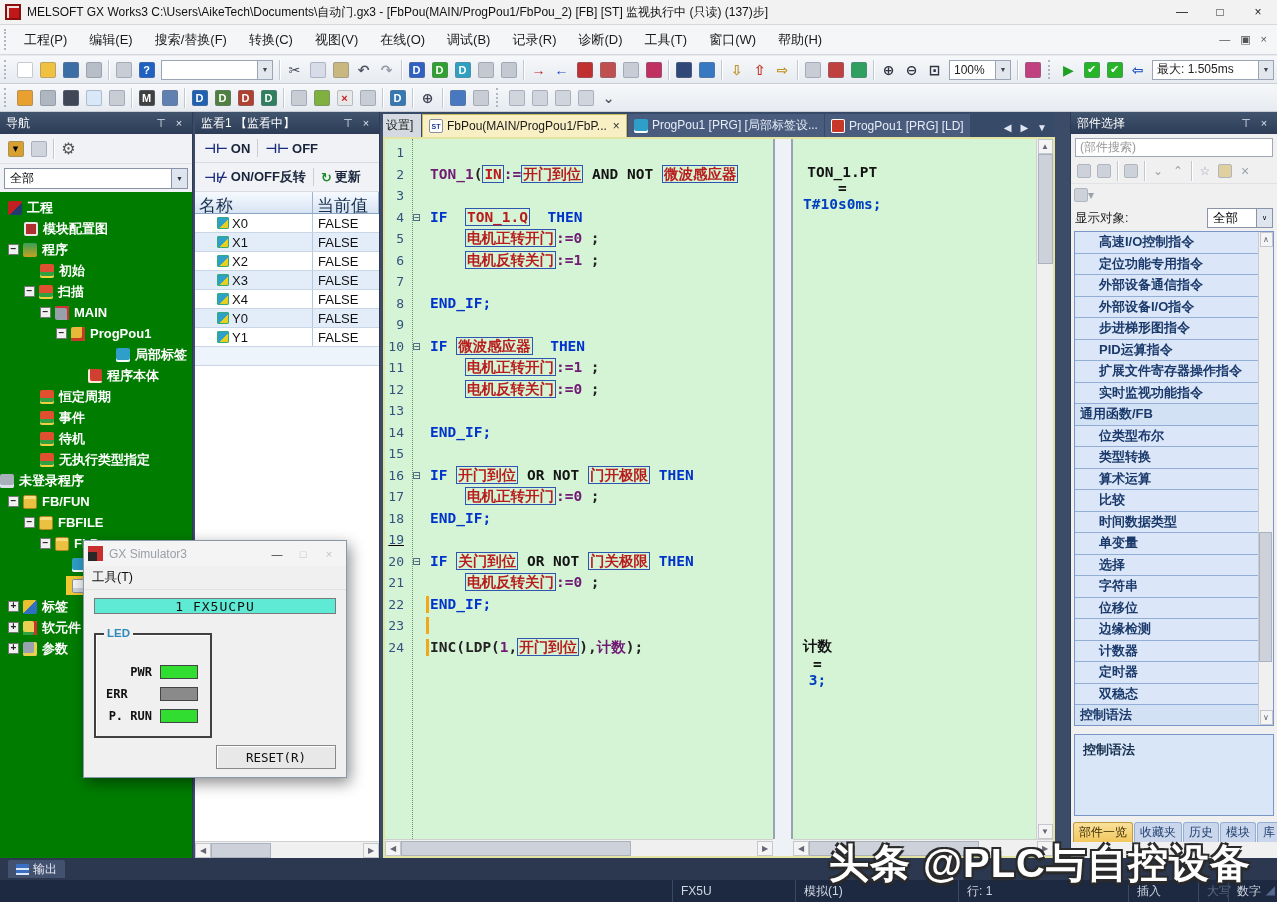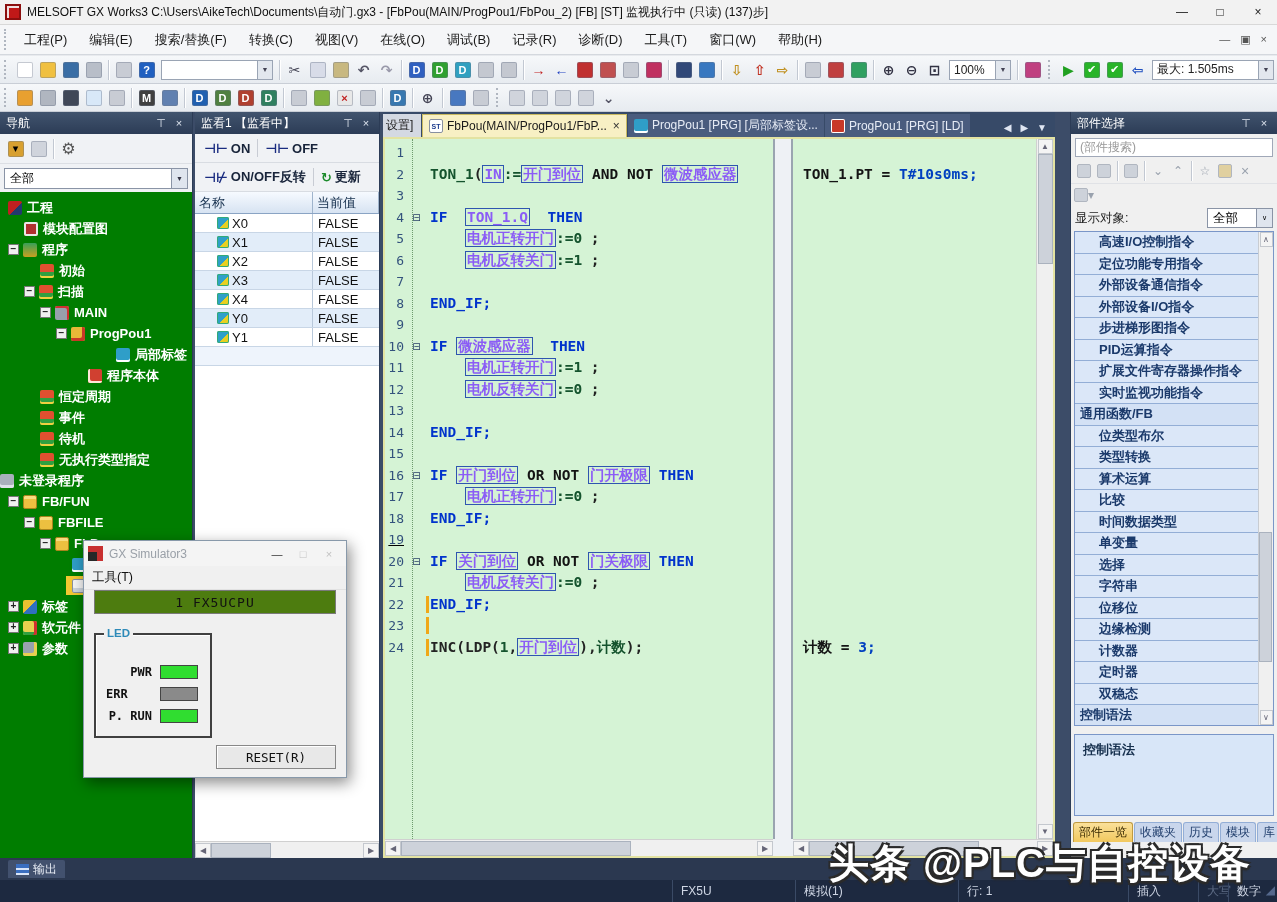--- a/index.html
+++ b/index.html
@@ -83,21 +83,21 @@
   
   #watch-panel { position:absolute; left:195px; top:0; width:185px; height:746px; background:#fff;
     border-right:1px solid #2c3c56; display:flex; flex-direction:column; }
   .watch-btnrow { height:29px; background:#f0f2f5; display:flex; align-items:center;
     border-bottom:1px solid #d8dce2; padding-left:2px; }
   .watch-btn { display:flex; align-items:center; font-size:13px; font-weight:bold; color:#18243a;
     padding:0 7px; height:24px; }
   .watch-btn .wg { color:#1a2c80; margin-right:3px; font-size:13px; }
   .wb-sep { width:1px; height:18px; background:#c8ccd4; }
   .watch-table-head { height:22px; display:flex; background:linear-gradient(#f6faff,#d7e3f2);
-    border-bottom:1px solid #8aa4c4; font-size:13px; color:#16304e; }
+    border-bottom:1px solid #8aa4c4; font-size:17px; color:#16304e; }
   .wth { padding:2px 4px; border-right:1px solid #9fb4cc; }
   .watch-row { height:19px; display:flex; font-size:13px; color:#111; border-bottom:1px solid #c8d6e6; }
   .watch-row.alt { background:#e2edf9; }
   .wc-name { width:118px; display:flex; align-items:center; padding-left:22px; border-right:1px solid #b8c8da; }
   .wc-val { flex:1; display:flex; align-items:center; padding-left:5px; }
   .wi { width:12px; height:12px; margin-right:3px; flex:none; border-radius:2px;
     background:linear-gradient(135deg,#2fa0c8 55%,#e8d020 55%); box-shadow:inset 0 0 0 1px #3a7; }
   .hscroll { height:17px; background:#f0f0f0; border-top:1px solid #d0d0d0; display:flex; align-items:center; }
   .sc-btn { width:16px; height:15px; background:#f4f4f4; border:1px solid #c4c8ce; color:#667;
     font-size:8px; display:flex; align-items:center; justify-content:center; flex:none; }
@@ -124,26 +124,26 @@
   .code-pane { position:relative; width:388px; height:700px; overflow:hidden; background:#d5f3d5; }
   .gutter-line { position:absolute; left:27px; top:0; bottom:0; border-left:1px dotted #6d9a6d; }
   .code-line { position:absolute; left:0; width:100%; height:21.5px; display:flex; align-items:center; }
   .ln { width:24px; text-align:right; padding-right:5px; font-family:"DejaVu Sans Mono",monospace;
     font-size:13px; color:#33527d; flex:none; }
   .fold { width:15px; flex:none; font-size:10px; color:#2c4468; text-align:center; line-height:11px; }
   .chg { position:absolute; left:41px; top:2px; width:3px; height:17px; background:#f0a818; }
   .code-text { white-space:pre; font-family:"DejaVu Sans Mono","DejaVu Sans",monospace;
     font-size:14.5px; font-weight:bold; margin-left:6px; }
   .seg-k { color:#0033cc; } .seg-b { color:#141414; } .seg-o { color:#232323; }
-  .seg-m { color:#14532d; }
-  .seg-v { color:#8b5cf6; border:1px solid #2f55b0; padding:0 1px; }
+  .seg-m { color:#701a75; }
+  .seg-v { color:#b91c1c; border:1px solid #2f55b0; padding:0 1px; }
   .pane-divider { width:20px; background:#eef1f5; border-left:2px solid #9aa4b0; border-right:2px solid #9aa4b0; height:700px; }
   .mon-pane { position:relative; flex:1; height:700px; overflow:hidden; background:#d5f3d5; }
   .mon-row { position:absolute; left:10px; height:21.5px; display:flex; align-items:center;
-    font-family:"DejaVu Sans Mono","DejaVu Sans",monospace; font-size:14.5px; font-weight:bold; white-space:pre; }
+    font-family:"DejaVu Sans Mono","DejaVu Sans",monospace; font-size:14.5px; font-weight:bold; white-space:pre;flex-direction:column; }
   .mon-name { color:#141414; } .mon-val { color:#0040c0; }
   #editor-vscroll { width:17px; height:700px; background:#f0f0f0; border-left:1px solid #d0d0d0;
     display:flex; flex-direction:column; align-items:center; }
   #editor-vscroll .sc-btn { width:15px; }
   .vthumb { width:15px; height:110px; background:#cdd2da; border:1px solid #aab2be; }
   #editor-hscrolls { position:absolute; left:0; bottom:0; width:100%; height:17px; display:flex; }
 
   
   #parts-panel { position:absolute; left:1070px; top:0; width:207px; height:746px; background:#f0f0f0;
     border-left:1px solid #2c3c56; }
@@ -180,21 +180,21 @@
   
   #sim-dialog { position:absolute; left:83px; top:428px; width:264px; height:238px; background:#f0f0f0;
     border:1px solid #8899aa; box-shadow:3px 5px 14px rgba(0,0,0,.45); z-index:50; }
   #sim-title { height:25px; display:flex; align-items:center; padding:0 4px; background:#f4f4f4; }
   .sim-icon { width:15px; height:15px; background:#282828; box-shadow:inset -6px 6px 0 #c83030; margin-right:6px; }
   #sim-title-text { flex:1; font-size:12px; color:#9aa0a8; }
   .sim-btn { width:26px; text-align:center; font-size:11px; color:#333; }
   .sim-btn.dim { color:#c2c2c2; }
   #sim-menu { height:24px; display:flex; align-items:center; padding-left:8px; font-size:12.5px;
     color:#111; border-bottom:1px solid #e2e2e2; }
-  #sim-cpu { margin:0 10px 0 10px; height:24px; background:#4d7c0f; border:1px solid #7a7a7a;
+  #sim-cpu { margin:8px 10px 0 10px; height:16px; background:#5eead4; border:1px solid #7a7a7a;
     font-family:"DejaVu Sans Mono",monospace; font-size:13px; color:#111; display:flex;
     align-items:center; justify-content:center; letter-spacing:1px; }
   .sim-group { position:absolute; border:2px solid #404040; box-shadow:inset 1px 1px 0 #fff; }
   .sim-group-label { position:absolute; top:-8px; left:8px; background:#f0f0f0; padding:0 3px;
     font-size:11.5px; color:#2e8ab8; font-weight:bold; }
   #grp-led { left:10px; top:92px; width:118px; height:105px; }
   #grp-switch { left:136px; top:92px; width:118px; height:105px; }
   .led-row { position:absolute; display:flex; align-items:center; font-family:"DejaVu Sans Mono",monospace;
     font-size:12px; color:#111; font-weight:bold; }
   .led-swatch { width:38px; height:14px; border:1px solid #444; margin-left:8px; }

